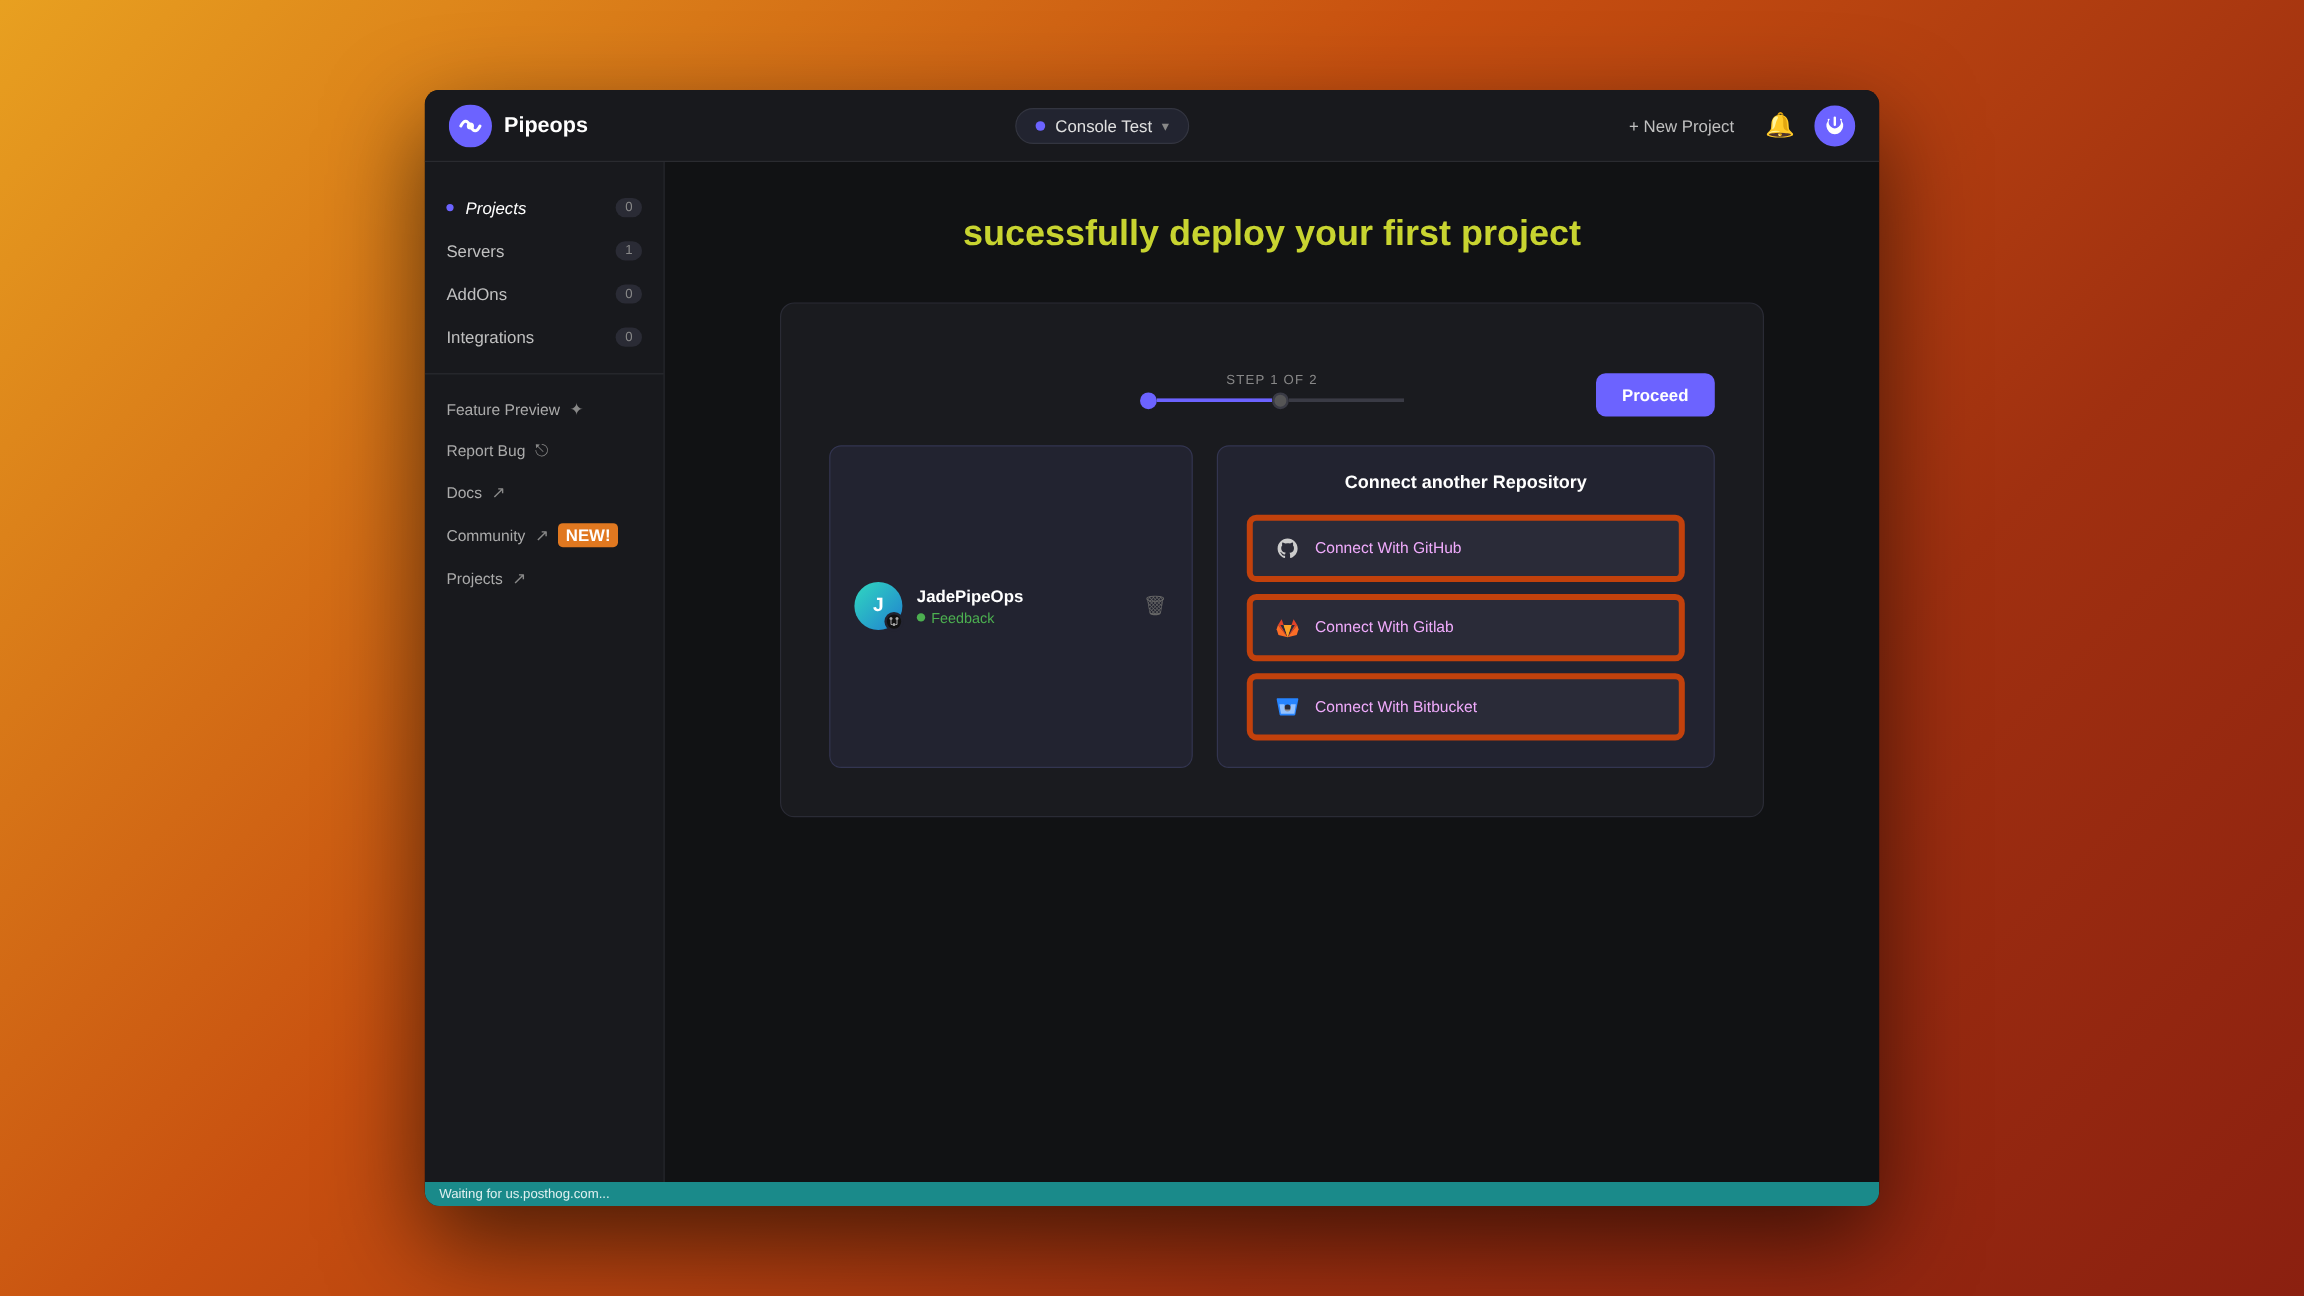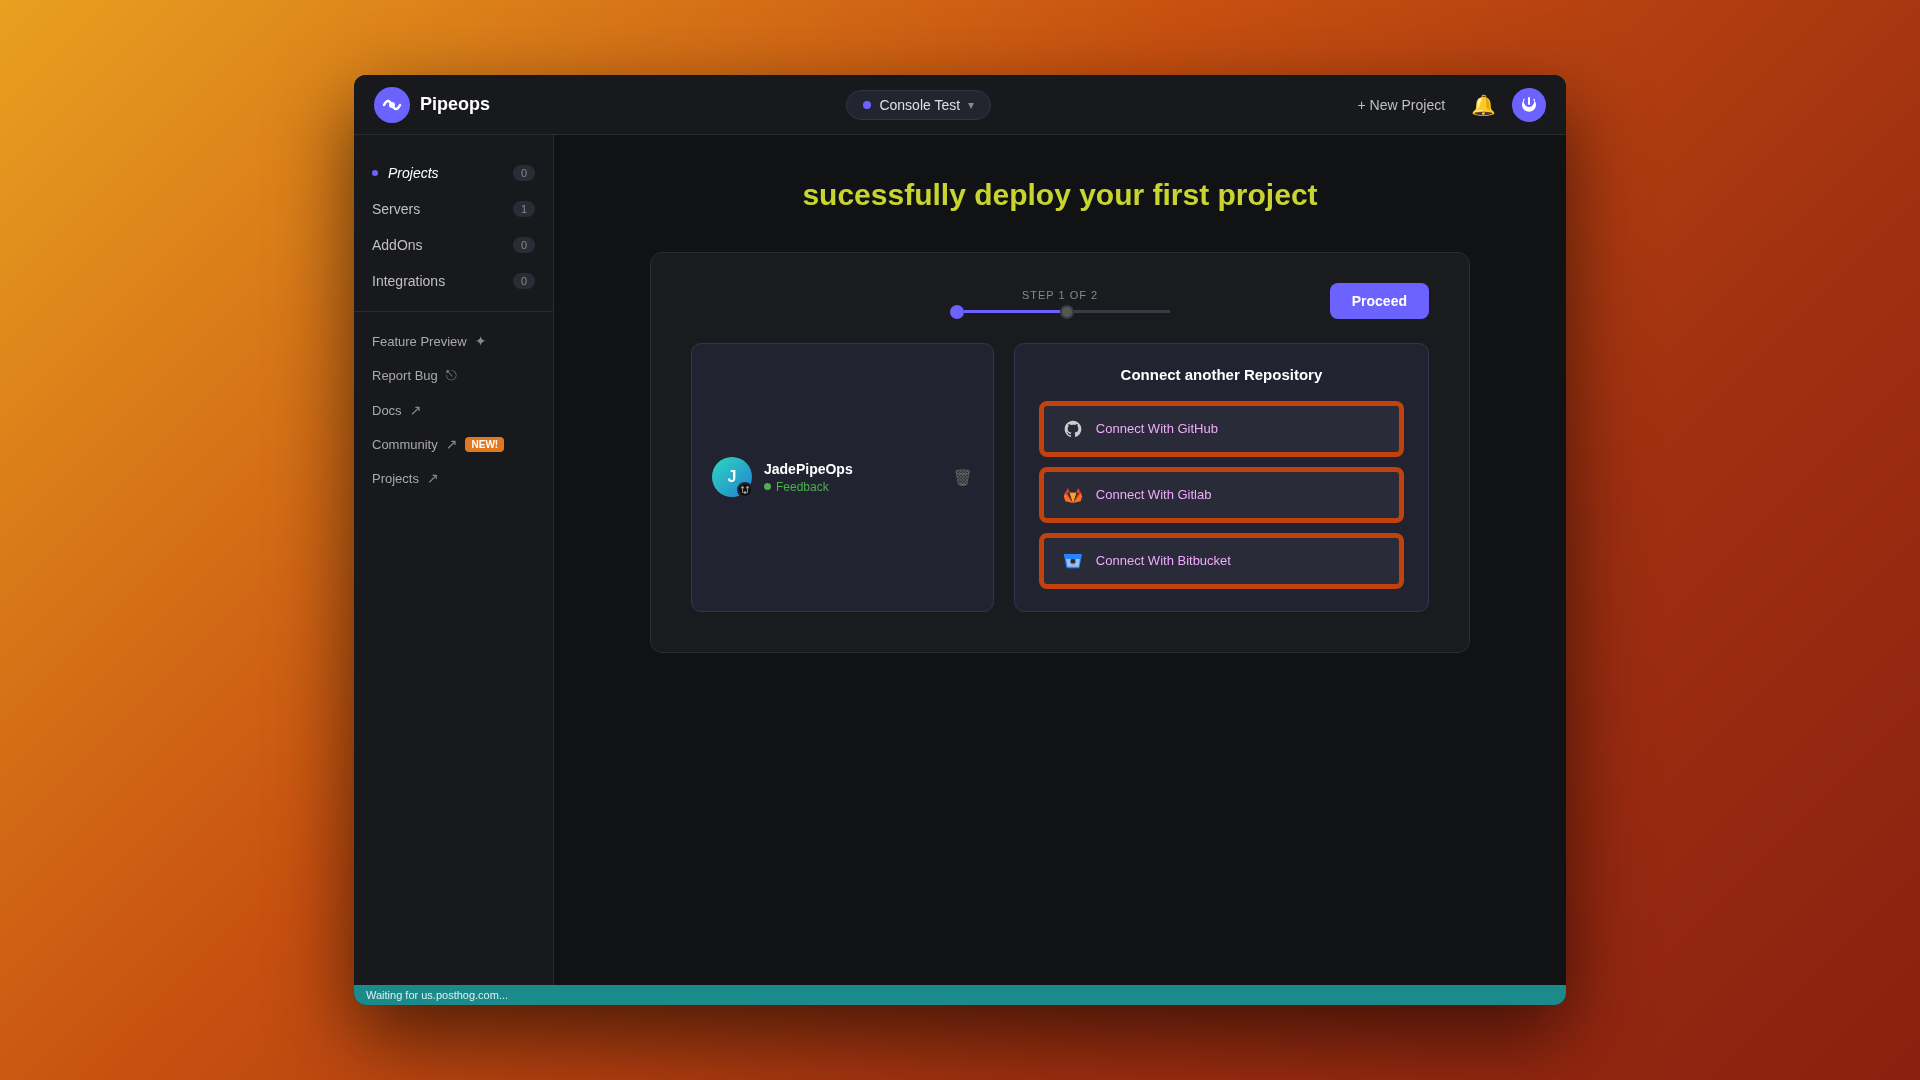--- a/index.html
+++ b/index.html
@@ -186,21 +186,21 @@
       color: #aaa;
       font-size: 13px;
     }
     .sidebar-item-icon {
       color: #888;
       font-size: 14px;
     }
     .new-badge {
       background: #e07820;
       color: #fff;
-      font-size: 10px;
+      font-size: 14px;
       font-weight: 700;
       padding: 2px 6px;
       border-radius: 4px;
       text-transform: uppercase;
     }
 
     
     .main-content {
       flex: 1;
       display: flex;
@@ -225,23 +225,24 @@
     .step-card {
       width: 100%;
       max-width: 820px;
       background: #1a1b1f;
       border-radius: 12px;
       border: 1px solid #2a2b35;
       padding: 30px 40px 40px;
     }
     .step-header {
       display: flex;
-      align-items: flex-end;
+      align-items: flex-start;
       justify-content: space-between;
       margin-bottom: 24px;
+      margin-top: 28px;
     }
     .step-info {
       flex: 1;
       text-align: center;
     }
     .step-label {
       font-size: 11px;
       color: #888;
       letter-spacing: 1px;
       text-transform: uppercase;

